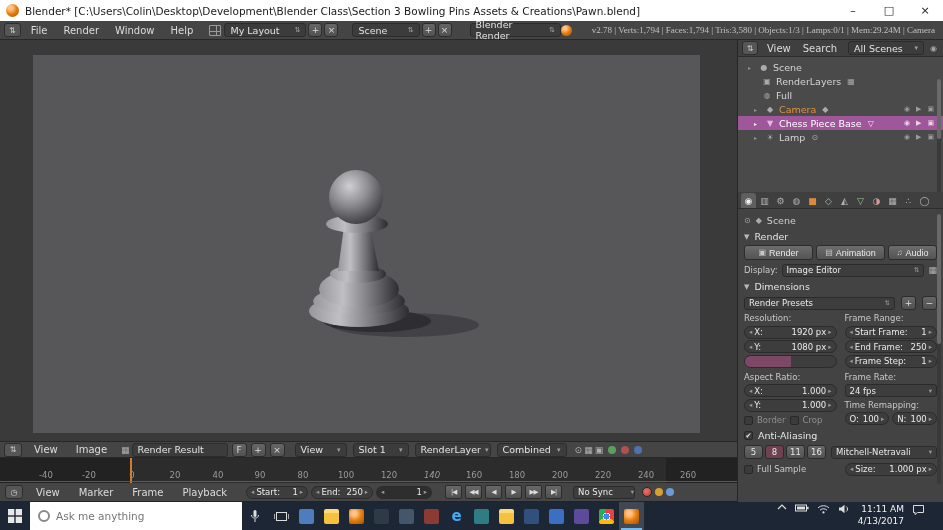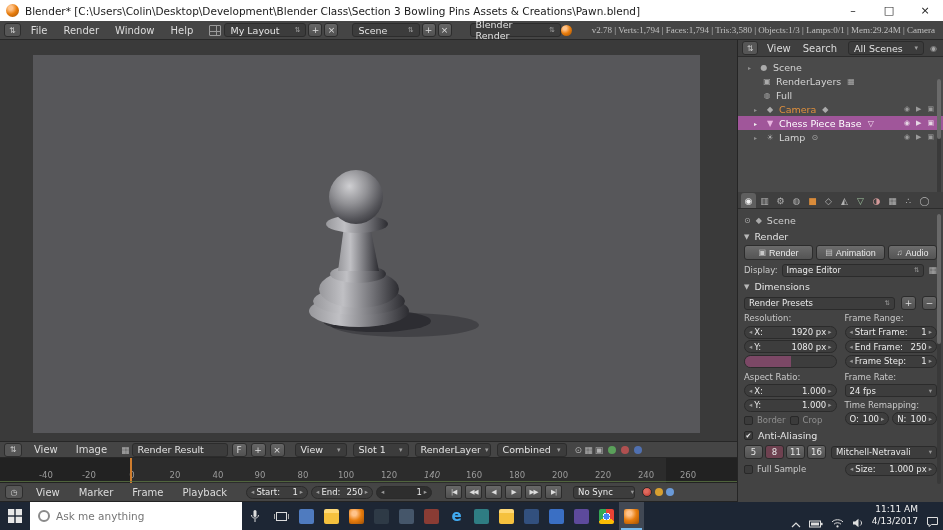--- a/index.html
+++ b/index.html
@@ -110,21 +110,21 @@
 .tbicon{width:26px;height:28px;display:flex;align-items:center;justify-content:center;}
 .app{width:25px;height:28px;display:flex;align-items:center;justify-content:center;position:relative;}
 .app .sq{width:15px;height:15px;border-radius:2px;display:flex;align-items:center;justify-content:center;}
 .app.active{background:rgba(255,255,255,.16);}
 .app.active::after{content:"";position:absolute;left:2px;right:2px;bottom:0;height:2px;background:#76b9ed;}
 .folder{background:linear-gradient(#ffd977 0 30%, #f5c13e 30% 100%);}
 .edge{background:transparent;color:#41aaf0;font-size:15px;font-weight:bold;}
 .chrome{border-radius:50%;background:
  radial-gradient(circle at 50% 50%, #4285f4 0 29%, #fff 30% 34%, transparent 35%),
  conic-gradient(#ea4335 0 120deg, #fbbc05 120deg 240deg, #34a853 240deg 360deg);}
-.tray{margin-left:auto;display:flex;align-items:flex-end;gap:8px;padding-right:4px;}
+.tray{margin-left:auto;display:flex;align-items:flex-start;gap:8px;padding-right:18px;}
 .clock{font-size:9px;text-align:right;line-height:1.3;color:#f2f2f2;}
 svg.ti{display:block;}
 </style>
 </head>
 <body>
 
 <div id="root">
 
   <div class="abs titlebar">
     <span class="bball"></span>

